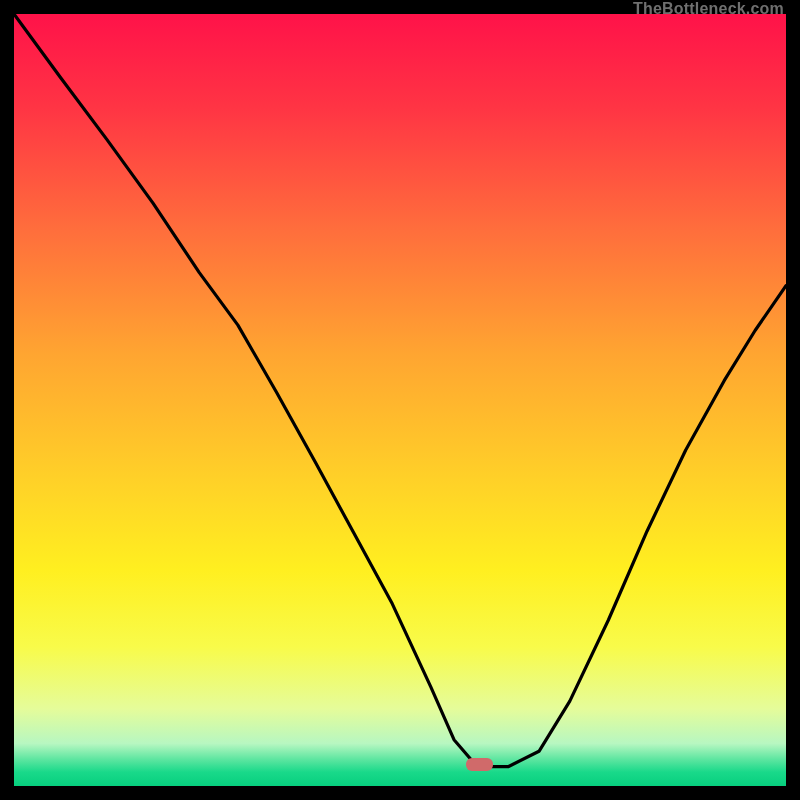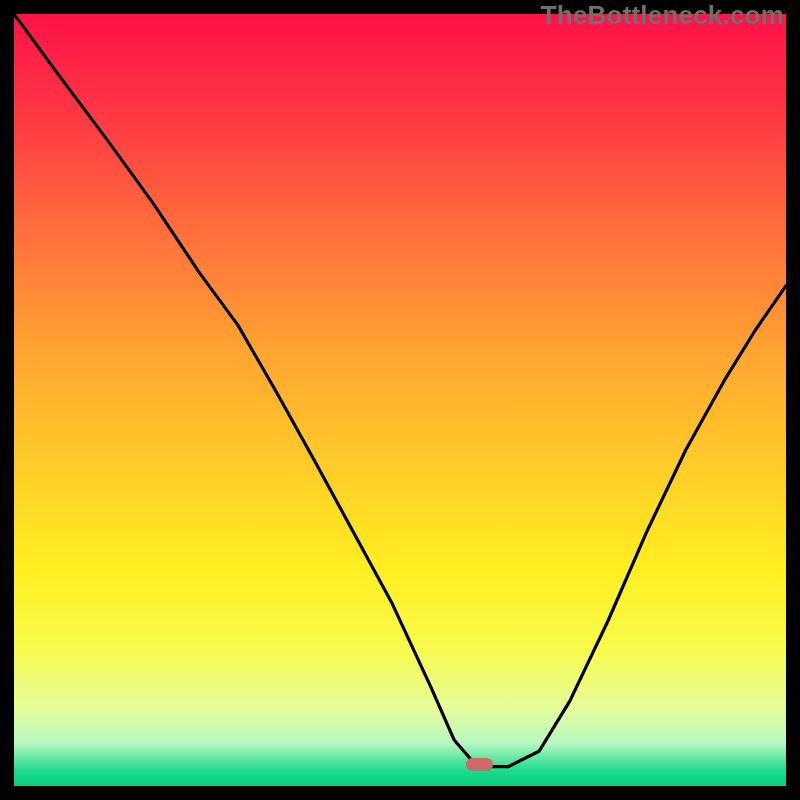--- a/index.html
+++ b/index.html
@@ -37,21 +37,21 @@
     position: absolute;
     border-radius: 6px;
     background: #d06a6a;
   }
   .watermark {
     position: absolute;
     top: 0;
     right: 16px;
     font-family: Arial, Helvetica, sans-serif;
     font-weight: 700;
-    font-size: 26px;
+    font-size: 16px;
     color: #6f6f6f;
     letter-spacing: 0.2px;
   }
 </style>
 </head>
 <body>
 
 <div class="frame">
 
   <svg class="plot-bg" viewBox="0 0 772 772" preserveAspectRatio="none">

